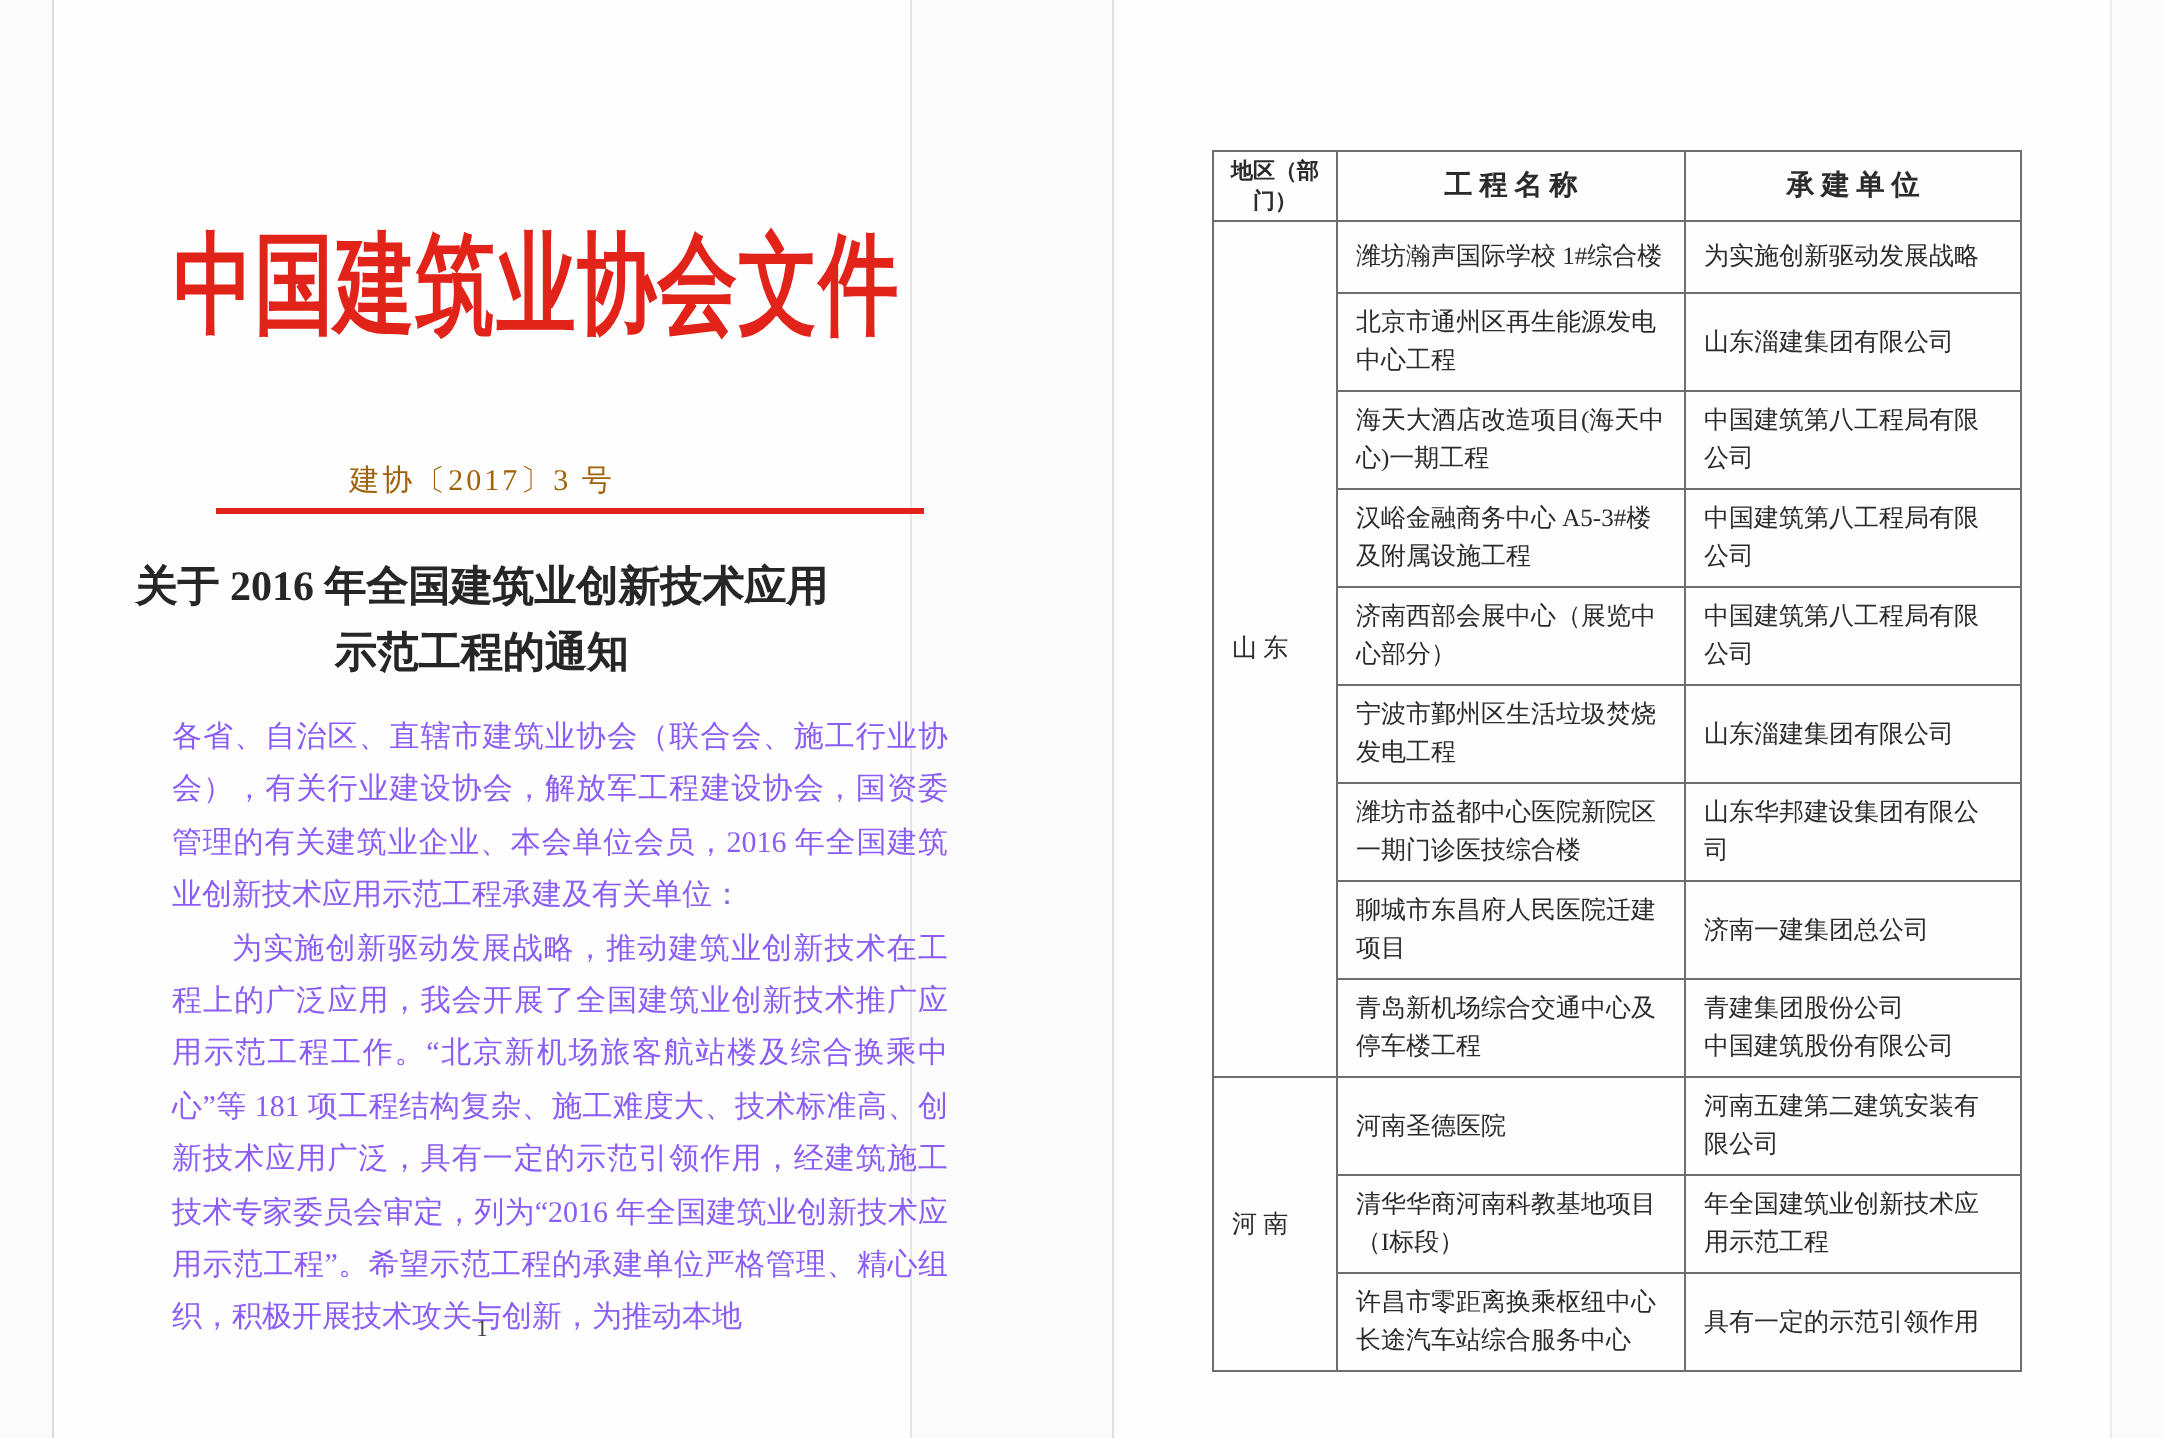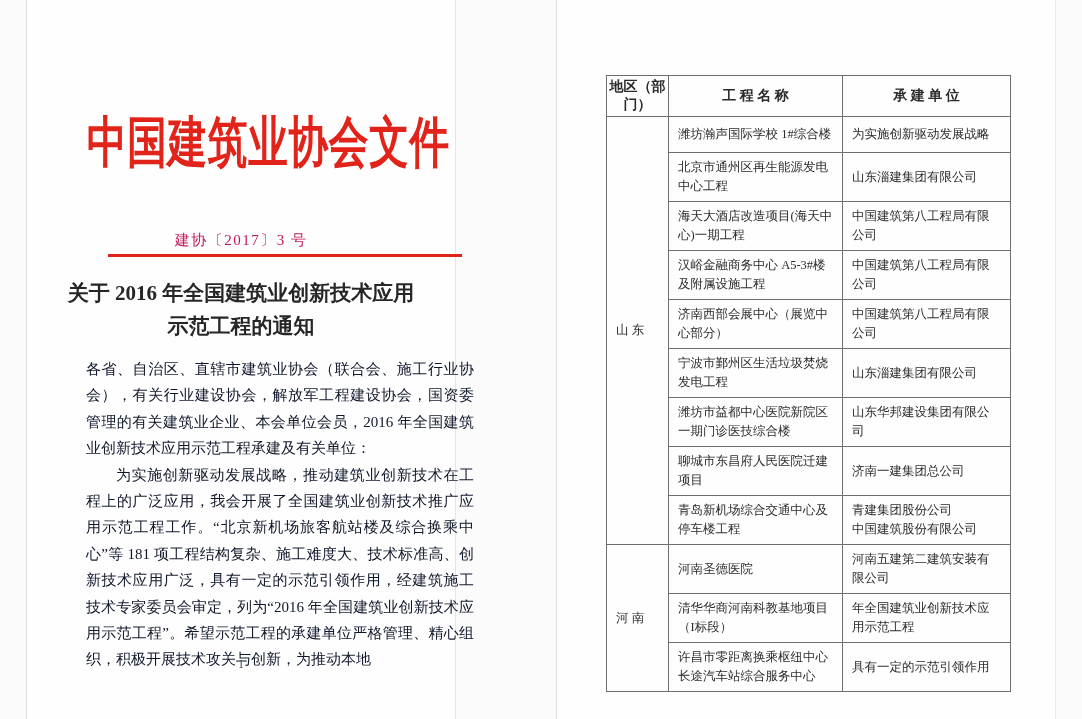--- a/index.html
+++ b/index.html
@@ -15,33 +15,33 @@
   .page-right { left:556px; width:500px; border-left:1px solid #dcdce2; border-right:1px solid #ececf0; }
 
   .letterhead {
     position:absolute; top:106px; left:0; width:100%;
     text-align:center; font-size:55px; font-weight:700; color:var(--red);
     white-space:nowrap; letter-spacing:1px;
     transform:scaleX(0.72); transform-origin:50% 50%;
   }
   .doc-number {
     position:absolute; top:231px; left:0; width:100%;
-    text-align:center; font-size:15px; color:#be185d; letter-spacing:1.5px;
+    text-align:center; font-size:15px; color:#a16207; letter-spacing:1.5px;
   }
   .red-rule {
     position:absolute; top:254px; left:81px; width:354px; height:3px;
     background:var(--red);
   }
   .notice-title {
     position:absolute; top:277px; left:0; width:100%; margin:0;
     text-align:center; font-size:21px; font-weight:700; line-height:33px; color:#262626;
   }
   .body-text {
     position:absolute; top:356px; left:59px; width:388px;
-    font-size:15px; line-height:26.4px; text-align:justify; color:#0f172a;
+    font-size:15px; line-height:26.4px; text-align:justify; color:#8b5cf6;
   }
   .body-text p { margin:0; }
   .body-text p.indent { text-indent:2em; }
 
   .pagenum {
     position:absolute; top:657px; left:0; width:100%;
     text-align:center; font-size:12px; color:#444;
   }
 
   table.projects {
@@ -49,21 +49,21 @@
     border-collapse:collapse; table-layout:fixed;
   }
   table.projects col.c-region { width:62px; }
   table.projects col.c-project { width:174px; }
   table.projects col.c-contractor { width:168px; }
   table.projects th, table.projects td { border:1px solid #6e6e6e; }
   table.projects th {
     height:28px; font-size:14px; font-weight:700; color:#2b2b2b;
     padding:2px; text-align:center;
   }
-  table.projects th.region-h { font-size:14px; letter-spacing:0;margin-left:44px; }
+  table.projects th.region-h { font-size:11px; letter-spacing:0;margin-left:44px; }
   table.projects td {
     font-size:12.5px; line-height:19px; padding:5px 9px;
     color:#2b2b2b; height:36px; vertical-align:middle;
   }
   td.region-cell { padding:2px; font-size:13px; color:#333; }
   td.contractor-cell { white-space:pre-line; }
 </style>
 </head>
 <body>
 

